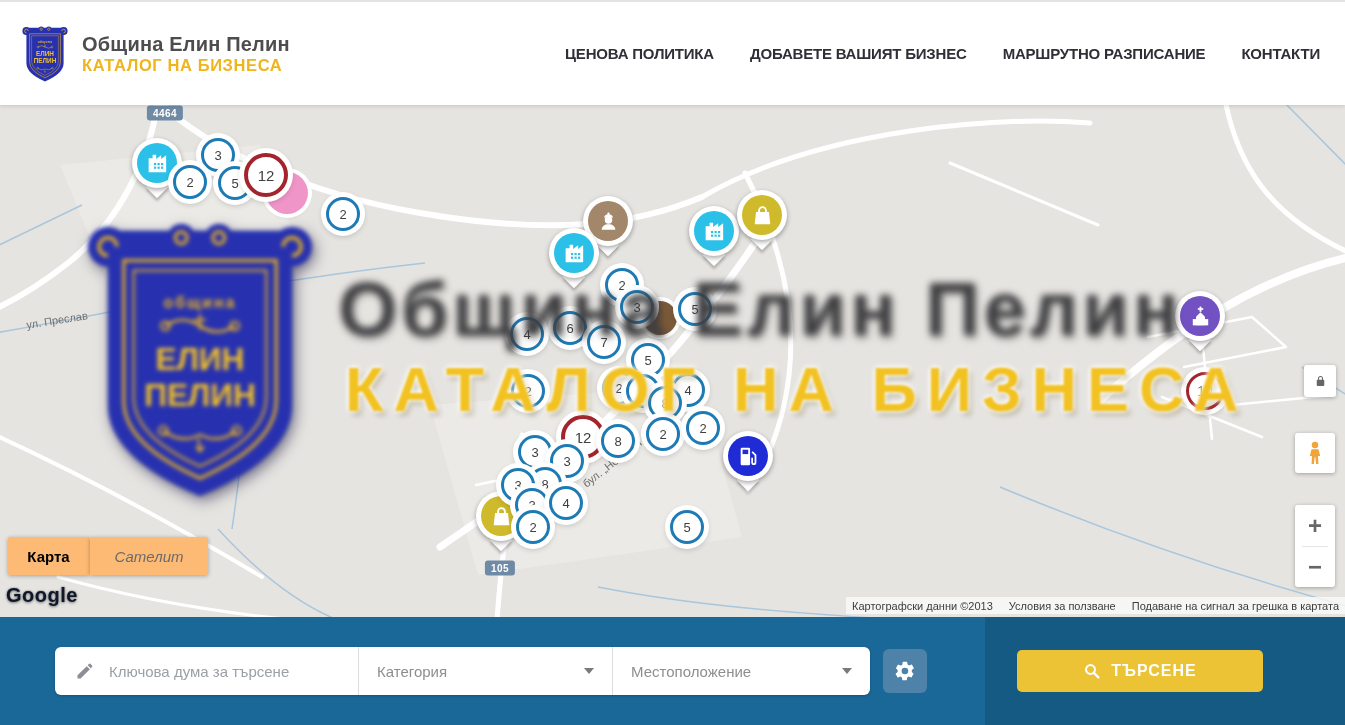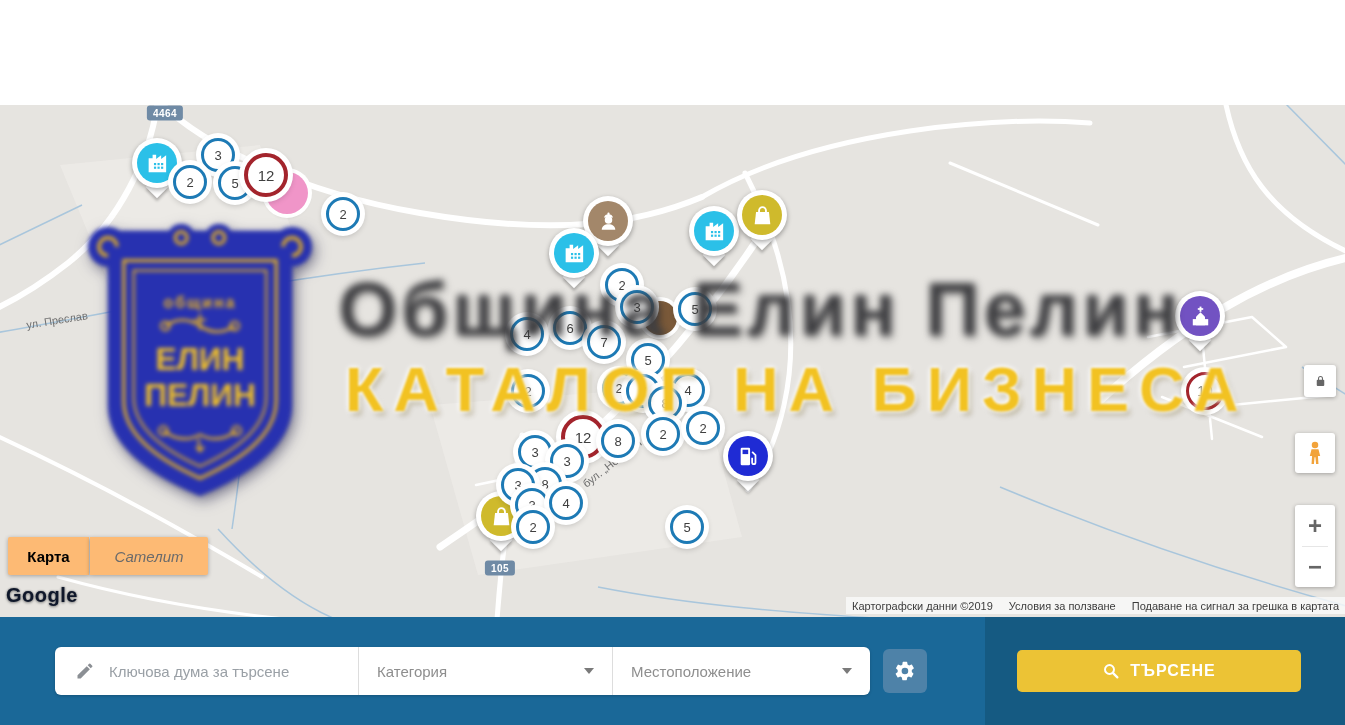--- a/index.html
+++ b/index.html
@@ -81,21 +81,21 @@
   .f-keyword input{border:0;outline:0;flex:1;font-size:15px;color:#444;font-family:"Liberation Sans",sans-serif;background:transparent;padding-right:10px;}
   .f-keyword input::placeholder{color:#9aa0a6;}
   .f-select{padding:0 18px;cursor:pointer;}
   .f-category{width:254px;}
   .f-location{width:258px;}
   .f-select .sel-label{font-size:15px;color:#8e8e8e;flex:1;}
   .caret{width:0;height:0;border-left:5px solid transparent;border-right:5px solid transparent;border-top:6px solid #7a7a7a;}
   .gear-btn{position:absolute;left:883px;top:32px;width:44px;height:44px;background:#4e82a8;border:0;border-radius:6px;
     display:flex;align-items:center;justify-content:center;cursor:pointer;}
   .gear-btn svg{width:22px;height:22px;}
-  .search-btn{position:absolute;left:1017px;top:33px;width:284px;height:42px;background:#ecc335;border:0;border-radius:5px;
+  .search-btn{position:absolute;left:1017px;top:33px;width:246px;height:42px;background:#ecc335;border:0;border-radius:5px;
     display:flex;align-items:center;justify-content:center;gap:10px;cursor:pointer;}
   .search-btn span{font-size:16px;font-weight:700;color:#fff;letter-spacing:1px;font-family:"Liberation Sans",sans-serif;}
   .search-btn svg{width:18px;height:18px;}
 </style>
 </head>
 <body>
 
 <svg width="0" height="0" style="position:absolute">
   <symbol id="crest" viewBox="0 0 230 290">
     <rect x="22" y="14" width="186" height="30" rx="15" fill="#2731b0"></rect>
@@ -119,20 +119,37 @@
     <text x="115" y="191" text-anchor="middle" fill="#f0c028" font-size="32" font-weight="700" font-family="Liberation Sans, sans-serif">ПЕЛИН</text>
     <path d="M78,216 Q96,230 115,220 Q134,230 152,216" stroke="#e9b31f" stroke-width="2.5" fill="none"></path>
     <circle cx="78" cy="216" r="4.5" fill="none" stroke="#e9b31f" stroke-width="2"></circle>
     <circle cx="152" cy="216" r="4.5" fill="none" stroke="#e9b31f" stroke-width="2"></circle>
     <path d="M113,224 q2,8 2,13 M115,237 l-4,-5 M115,237 l4,-5" stroke="#e9b31f" stroke-width="2" fill="none"></path>
   </symbol>
 </svg>
 
 <div id="app">
 
+  <div class="header">
+    <div class="brand">
+      <svg class="brand-crest">
+          <use href="#crest"></use>
+        </svg>
+      <div class="brand-text">
+        <div class="brand-title">Община Елин Пелин</div>
+        <div class="brand-subtitle">КАТАЛОГ НА БИЗНЕСА</div>
+      </div>
+    </div>
+    <div class="nav">
+      <a>ЦЕНОВА ПОЛИТИКА</a>
+      <a>ДОБАВЕТЕ ВАШИЯТ БИЗНЕС</a>
+      <a>МАРШРУТНО РАЗПИСАНИЕ</a>
+      <a>КОНТАКТИ</a>
+    </div>
+  </div>
 
   <div class="map">
     <svg class="roads" width="1345" height="512" viewBox="0 0 1345 512">
       <polygon points="60,60 260,40 305,160 120,205" fill="#edebe7" opacity="0.8"></polygon>
       <polygon points="430,300 700,280 742,432 478,470" fill="#edebe7" opacity="0.8"></polygon>
       <g stroke="#a9c6dc" stroke-width="1.5" fill="none">
         <path d="M-5,228 C120,206 260,176 425,158"></path>
         <path d="M242,180 C252,262 244,342 232,424"></path>
         <path d="M1282,-5 L1350,64"></path>
         <path d="M1000,382 C1120,432 1240,472 1350,502"></path>
@@ -313,21 +330,21 @@
       <div class="wm-subtitle">КАТАЛОГ НА БИЗНЕСА</div>
     </div>
 
     <div class="map-ui">
       <div class="map-type">
         <div class="mt map-btn">Карта</div>
         <div class="mt sat-btn">Сателит</div>
       </div>
       <div class="google-logo">Google</div>
       <div class="attribution">
-        <span>Картографски данни ©2019</span>
+        <span>Картографски данни ©2013</span>
         <span>Условия за ползване</span>
         <span>Подаване на сигнал за грешка в картата</span>
       </div>
       <div class="ctl ctl-lock">
         <svg width="15" height="15" viewBox="0 0 24 24">
             <path fill="#666" d="M12 3a4 4 0 0 1 4 4v2h.5A1.5 1.5 0 0 1 18 10.5v7A1.5 1.5 0 0 1 16.5 19h-9A1.5 1.5 0 0 1 6 17.5v-7A1.5 1.5 0 0 1 7.5 9H8V7a4 4 0 0 1 4-4zm2.3 6V7a2.3 2.3 0 1 0-4.6 0v2z"></path>
           </svg>
       </div>
       <div class="ctl ctl-pegman">
         <svg width="26" height="26" viewBox="0 0 24 24">

